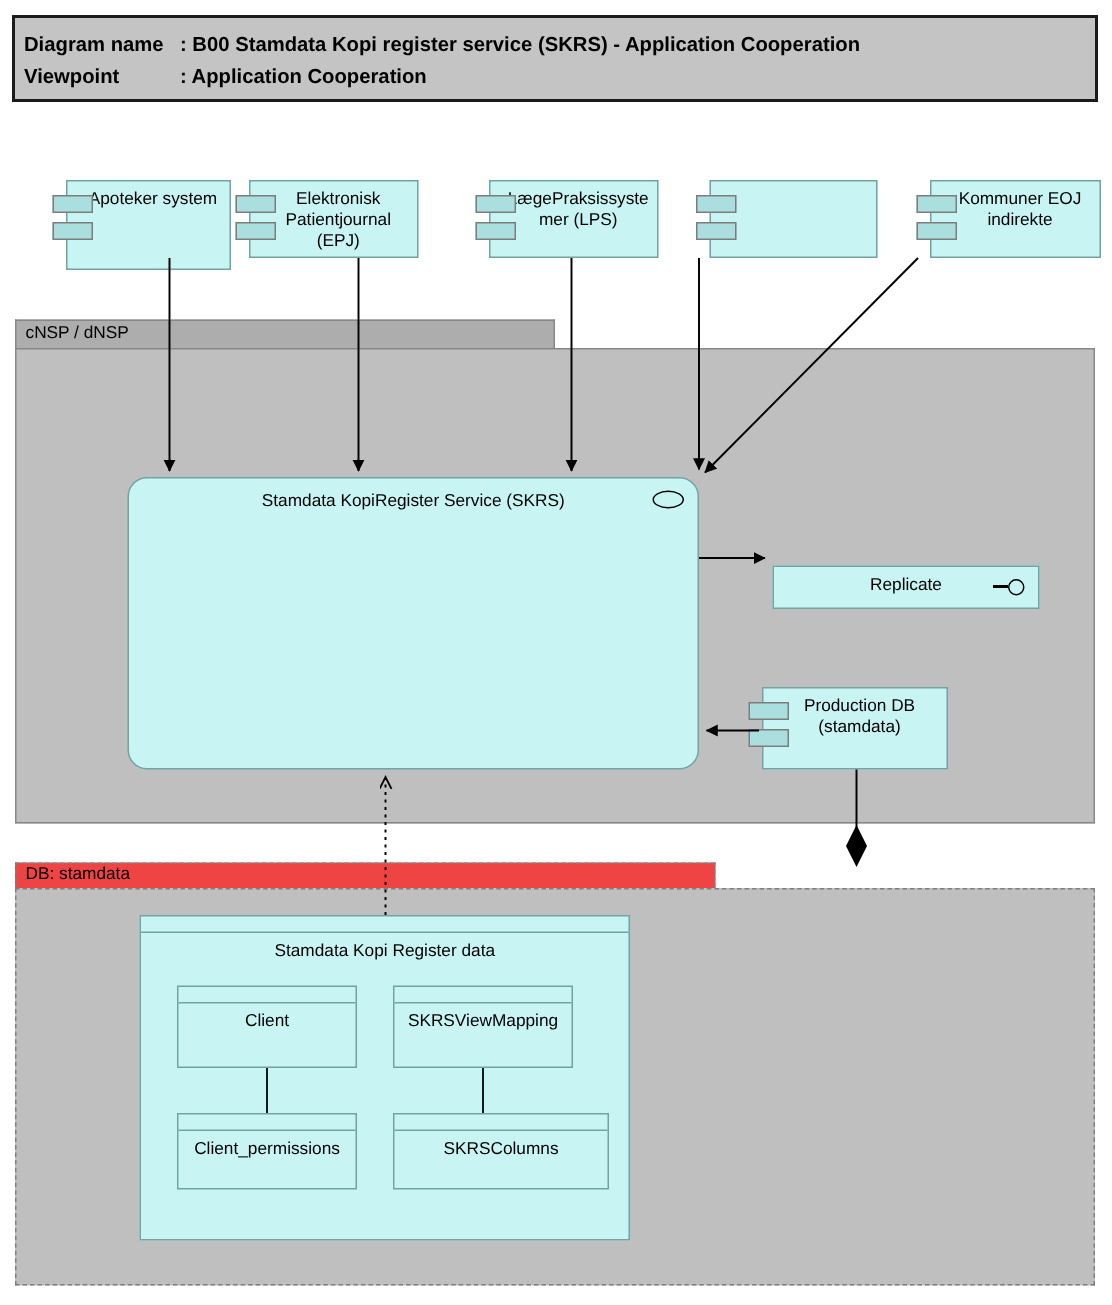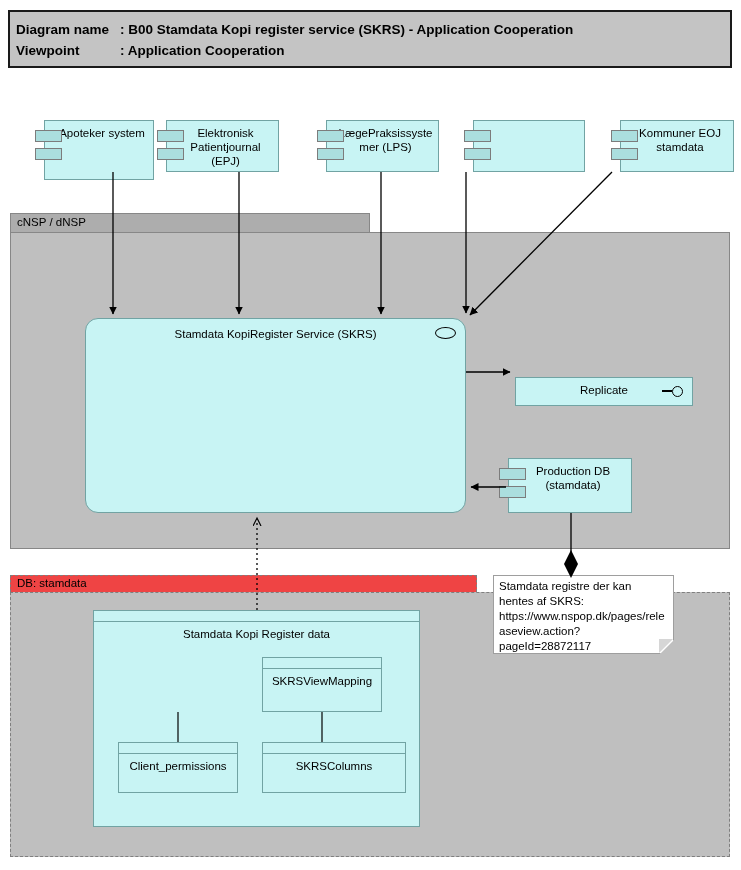--- a/index.html
+++ b/index.html
@@ -141,46 +141,47 @@
     <span class="port p2"></span>
     <span class="comp-label">LægePraksissystemer (LPS)</span>
   </div>
   <div class="comp" style="left:473px;top:120px;width:112px;height:52px">
     <span class="port p1"></span>
     <span class="port p2"></span>
   </div>
   <div class="comp" style="left:620px;top:120px;width:114px;height:52px">
     <span class="port p1"></span>
     <span class="port p2"></span>
-    <span class="comp-label">Kommuner EOJ stamdata</span>
+    <span class="comp-label">Kommuner EOJ indirekte</span>
   </div>
 
   <div class="service">
     <span class="service-label">Stamdata KopiRegister Service (SKRS)</span>
     <span class="oval-icon"></span>
   </div>
 
   <div class="plainbox" style="left:515px;top:358px;width:178px;height:29px;padding-top:6px;">
     <span>Replicate</span>
     <span class="lollipop"></span>
   </div>
 
   <div class="comp" style="left:508px;top:458px;width:124px;height:55px">
     <span class="port p1"></span>
     <span class="port p2"></span>
     <span class="comp-label">Production DB (stamdata)</span>
   </div>
 
-  <div class="note">
-    <span>Stamdata registre der kan hentes af SKRS: https://www.nspop.dk/pages/releaseview.action?pageId=28872117</span>
-  </div>
 
   <div class="dataobj" style="left:93px;top:610px;width:327px;height:217px">
     <span class="bar"></span>
     <span class="dlabel">Stamdata Kopi Register data</span>
+  </div>
+  <div class="dataobj" style="left:118px;top:657px;width:120px;height:55px">
+    <span class="bar"></span>
+    <span class="dlabel">Client</span>
   </div>
   <div class="dataobj" style="left:262px;top:657px;width:120px;height:55px">
     <span class="bar"></span>
     <span class="dlabel">SKRSViewMapping</span>
   </div>
   <div class="dataobj" style="left:118px;top:742px;width:120px;height:51px">
     <span class="bar"></span>
     <span class="dlabel">Client_permissions</span>
   </div>
   <div class="dataobj" style="left:262px;top:742px;width:144px;height:51px">

